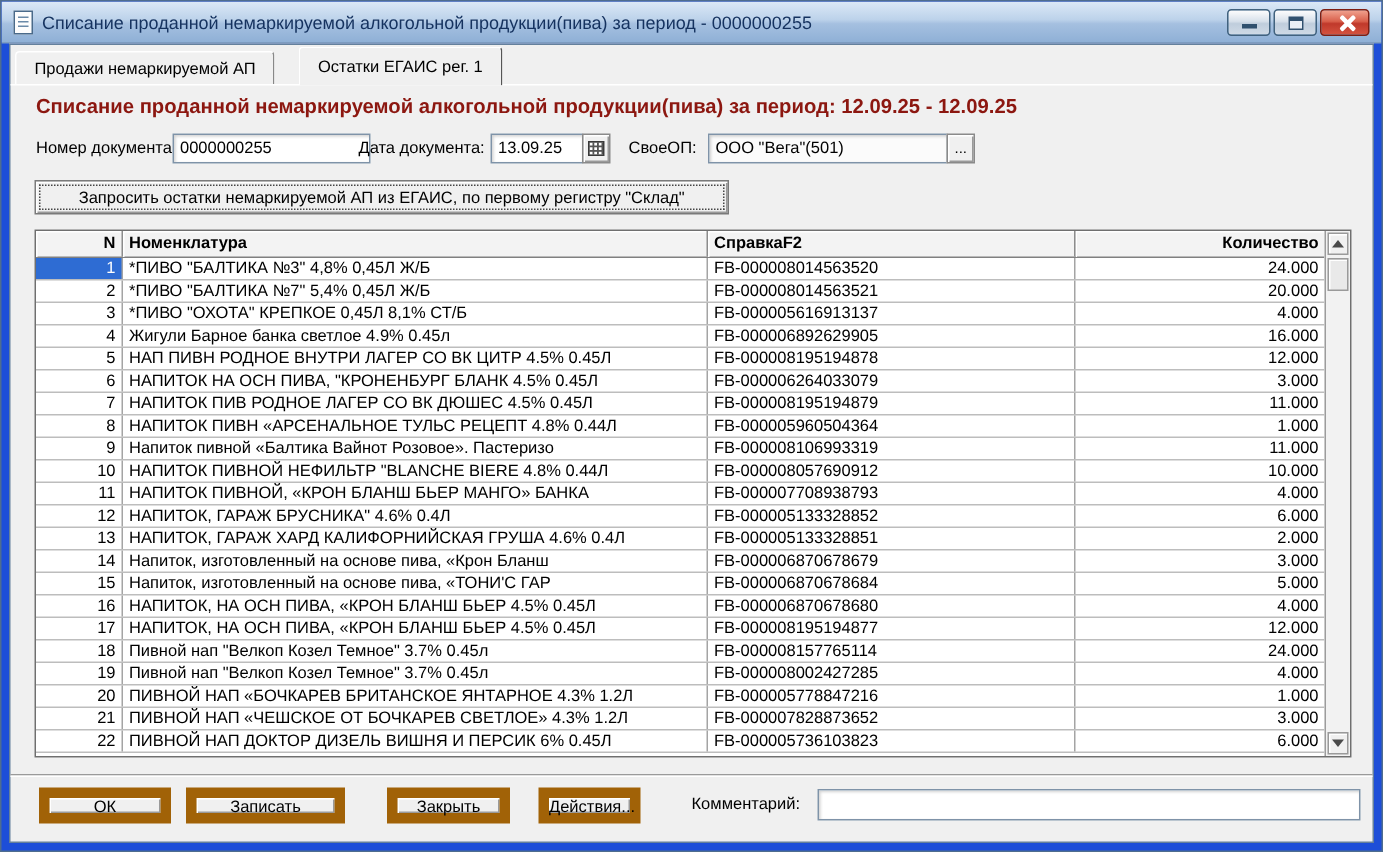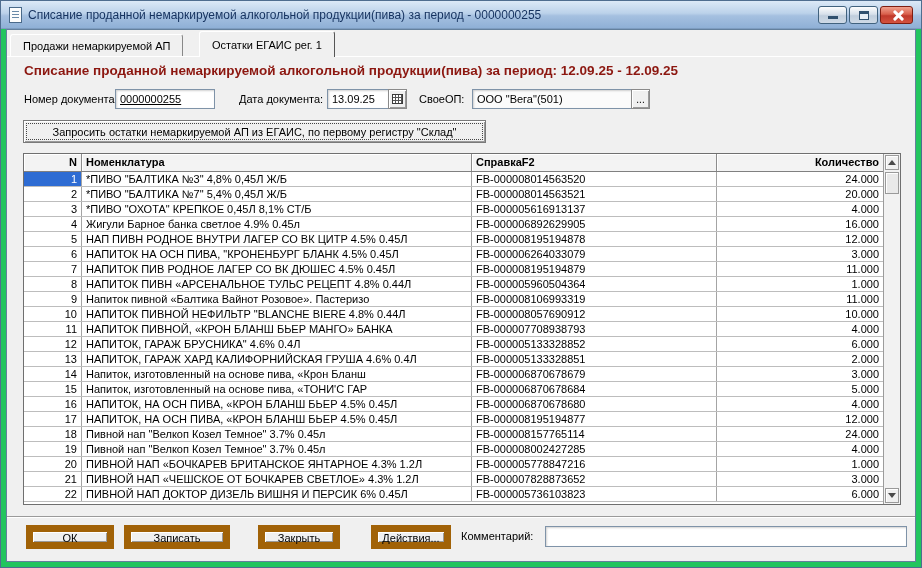--- a/index.html
+++ b/index.html
@@ -1,17 +1,17 @@
 <!DOCTYPE html>
 <html><head>
 <meta charset="utf-8">
 <style>
   * { margin:0; padding:0; box-sizing:border-box; }
   html,body { background:#d8d8d8; font-family:"Liberation Sans", sans-serif; }
-  .window{ width:922px; height:568px; position:relative; background:#22c55e;
+  .window{ width:922px; height:568px; position:relative; background:#1d4ed8;
            border:1px solid #4f6d8f; overflow:hidden; }
   
   .titlebar{ position:absolute; top:0; left:0; right:0; height:28px;
     background:linear-gradient(to bottom,#dce9f7 0%,#bcd2ea 45%,#a5c0e0 55%,#8fb0d6 100%);
     display:flex; align-items:center; padding:0 8px; border-bottom:1px solid #7d9cc0;}
   .title-icon{ width:13px; height:16px; background:#fdfdfd; border:1px solid #4a6a8a;
     margin-right:6px; position:relative; flex:0 0 auto;}
   .title-icon::before{ content:""; position:absolute; left:2px; right:2px; top:3px; height:1px;
     background:#6a8aa8; box-shadow:0 3px 0 #6a8aa8, 0 6px 0 #6a8aa8;}
   .title-text{ font-size:12px; color:#15325f; white-space:nowrap; overflow:hidden;}
@@ -122,21 +122,21 @@
     <div class="tab inactive">
       <span>Продажи немаркируемой АП</span>
     </div>
     <div class="tab active">
       <span>Остатки ЕГАИС рег. 1</span>
     </div>
 
     <div class="heading">Списание проданной немаркируемой алкогольной продукции(пива) за период: 12.09.25 - 12.09.25</div>
 
     <span class="lbl" style="left:17px;">Номер документа:</span>
-    <input class="txt" style="left: 108px; width: 100px; text-decoration: underline;" value="0000000255">
+    <input class="txt" style="left: 108px; width: 132px;" value="0000000255">
     <span class="lbl" style="left:232px;">Дата документа:</span>
     <input class="txt" style="left: 320px; width: 62px;" value="13.09.25">
     <span class="mini-btn" style="left:381px;">
       <span class="cal-icon"></span>
     </span>
     <span class="lbl" style="left:412px;">СвоеОП:</span>
     <input class="txt" style="left: 465px; width: 160px; background: rgb(251, 251, 251);" value="ООО &quot;Вега&quot;(501)">
     <span class="mini-btn" style="left:624px;">...</span>
 
     <button class="req-btn">Запросить остатки немаркируемой АП из ЕГАИС, по  первому регистру "Склад"</button>
@@ -292,17 +292,17 @@
         <div class="sb-btn sb-down">
             <span class="tri-down"></span>
           </div>
       </div>
     </div>
 
     <div class="footer-sep"></div>
     <button class="fbtn" style="left:19px;  width:88px;">ОК</button>
     <button class="fbtn" style="left:117px; width:106px;">Записать</button>
     <button class="fbtn" style="left:251px; width:82px;">Закрыть</button>
-    <button class="fbtn" style="left:364px; width:80px;">Действия...</button>
+    <button class="fbtn" style="left:352px; width:68px;">Действия...</button>
     <span class="flbl" style="left:454px;">Комментарий:</span>
     <input class="comment" value="" style="">
   </div>
 </div>
 
 </body></html>

